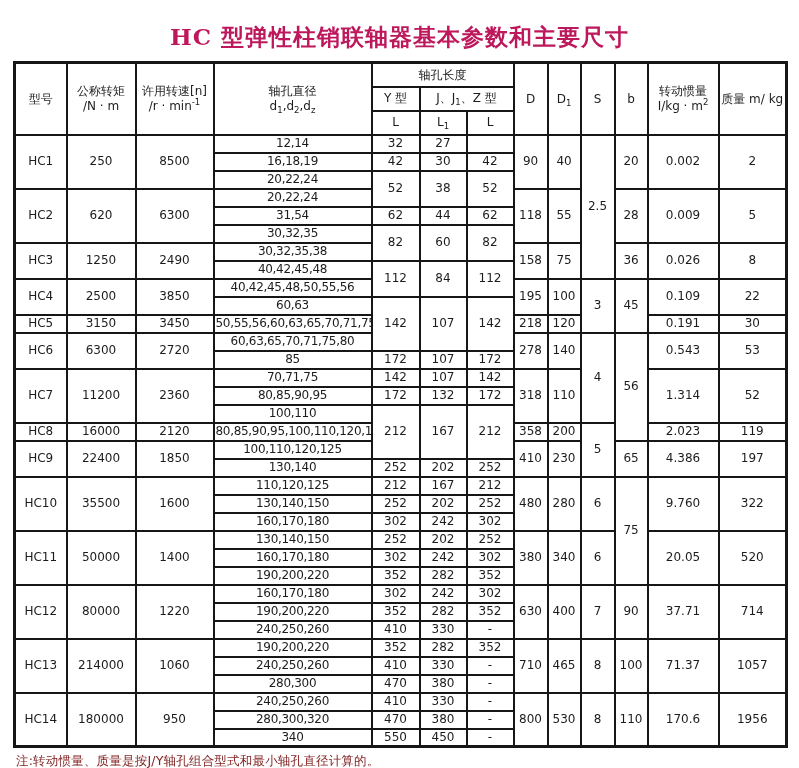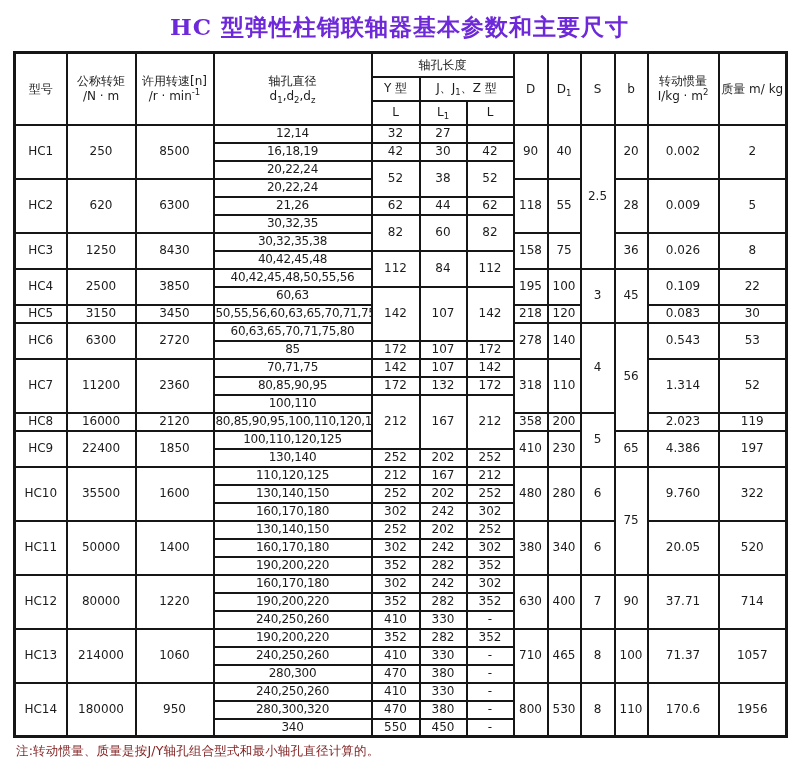--- a/index.html
+++ b/index.html
@@ -8,22 +8,22 @@
     font-family: "DejaVu Sans", "Liberation Sans", sans-serif;
     color: #1a1a1a;
     padding: 6px 13px 8px 13px;
   }
   .title {
     font-family: "DejaVu Serif", "Liberation Serif", serif;
     font-weight: bold;
     font-size: 23px;
     text-align: center;
     letter-spacing: 1px;
-    margin: 6px 0 8px 0;
-    color: #6d28d9;
+    margin: 16px 0 8px 0;
+    color: #be185d;
   }
   table.spec {
     border-collapse: collapse;
     table-layout: fixed;
     width: 772px;
     margin: 0 auto;
     border: 3px solid #161616;
   }
   table.spec th, table.spec td {
     border: 2px solid #161616;
@@ -139,35 +139,35 @@
         <td rowspan="3" class="c-torque">620</td>
         <td rowspan="3" class="c-speed">6300</td>
         <td class="c-dia">20,22,24</td>
         <td rowspan="3" class="c-D">118</td>
         <td rowspan="3" class="c-D1">55</td>
         <td rowspan="3" class="c-b">28</td>
         <td rowspan="3" class="c-inertia">0.009</td>
         <td rowspan="3" class="c-mass">5</td>
       </tr>
       <tr>
-        <td class="c-dia">21,26</td>
+        <td class="c-dia">31,54</td>
         <td class="c-ly">62</td>
         <td class="c-l1">44</td>
         <td class="c-lz">62</td>
       </tr>
       <tr>
         <td class="c-dia">30,32,35</td>
         <td rowspan="2" class="c-ly">82</td>
         <td rowspan="2" class="c-l1">60</td>
         <td rowspan="2" class="c-lz">82</td>
       </tr>
       <tr>
         <td rowspan="2" class="c-model">HC3</td>
         <td rowspan="2" class="c-torque">1250</td>
-        <td rowspan="2" class="c-speed">8430</td>
+        <td rowspan="2" class="c-speed">2490</td>
         <td class="c-dia">30,32,35,38</td>
         <td rowspan="2" class="c-D">158</td>
         <td rowspan="2" class="c-D1">75</td>
         <td rowspan="2" class="c-b">36</td>
         <td rowspan="2" class="c-inertia">0.026</td>
         <td rowspan="2" class="c-mass">8</td>
       </tr>
       <tr>
         <td class="c-dia">40,42,45,48</td>
         <td rowspan="2" class="c-ly">112</td>
@@ -192,21 +192,21 @@
         <td rowspan="3" class="c-l1">107</td>
         <td rowspan="3" class="c-lz">142</td>
       </tr>
       <tr>
         <td class="c-model">HC5</td>
         <td class="c-torque">3150</td>
         <td class="c-speed">3450</td>
         <td class="c-dia">50,55,56,60,63,65,70,71,75</td>
         <td class="c-D">218</td>
         <td class="c-D1">120</td>
-        <td class="c-inertia">0.083</td>
+        <td class="c-inertia">0.191</td>
         <td class="c-mass">30</td>
       </tr>
       <tr>
         <td rowspan="2" class="c-model">HC6</td>
         <td rowspan="2" class="c-torque">6300</td>
         <td rowspan="2" class="c-speed">2720</td>
         <td class="c-dia">60,63,65,70,71,75,80</td>
         <td rowspan="2" class="c-D">278</td>
         <td rowspan="2" class="c-D1">140</td>
         <td rowspan="5" class="c-S">4</td>

